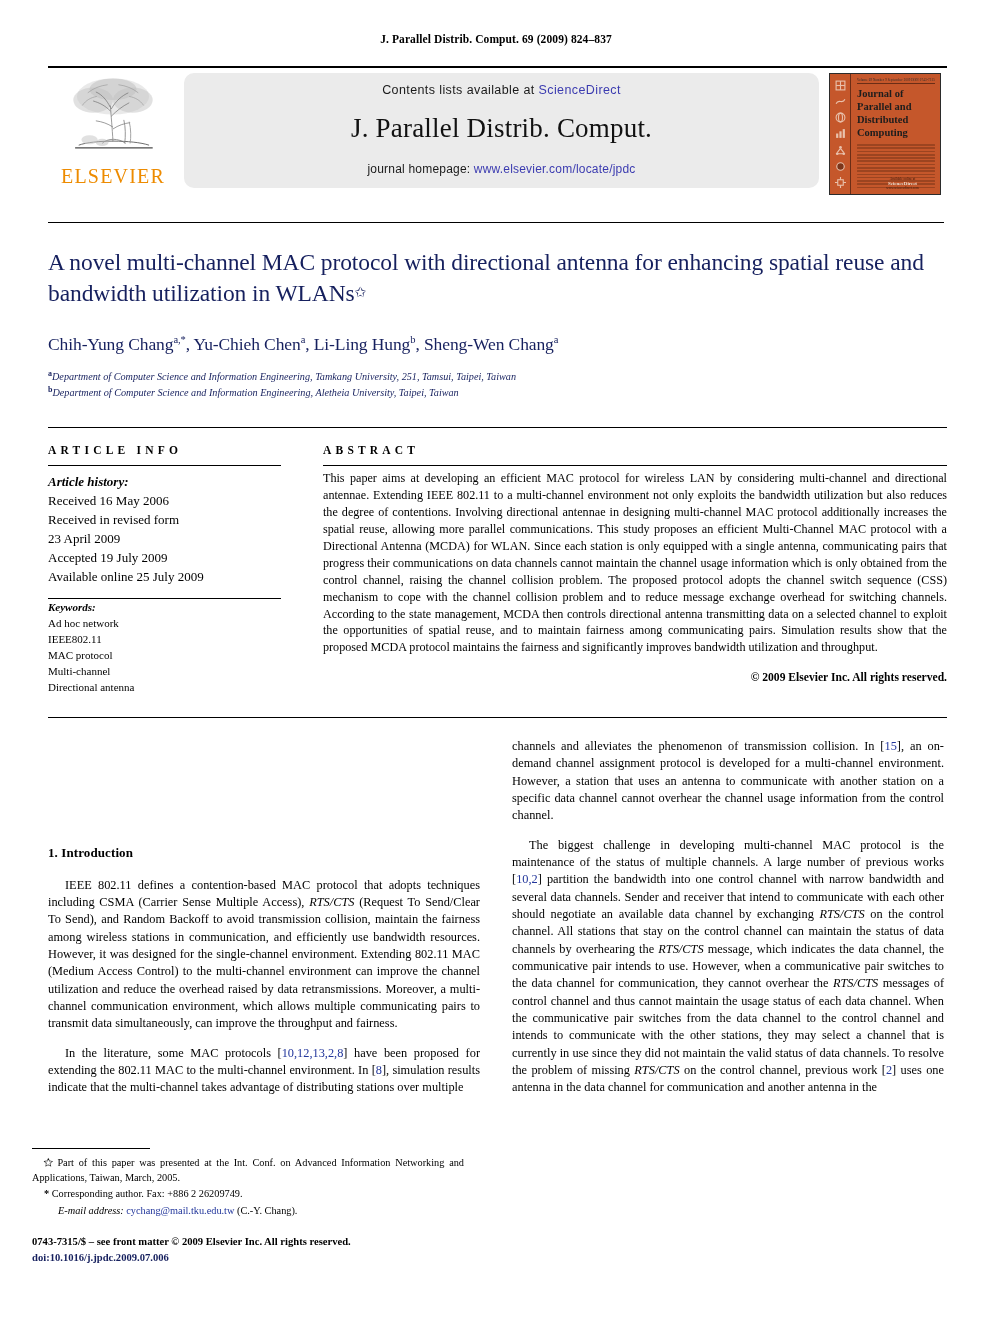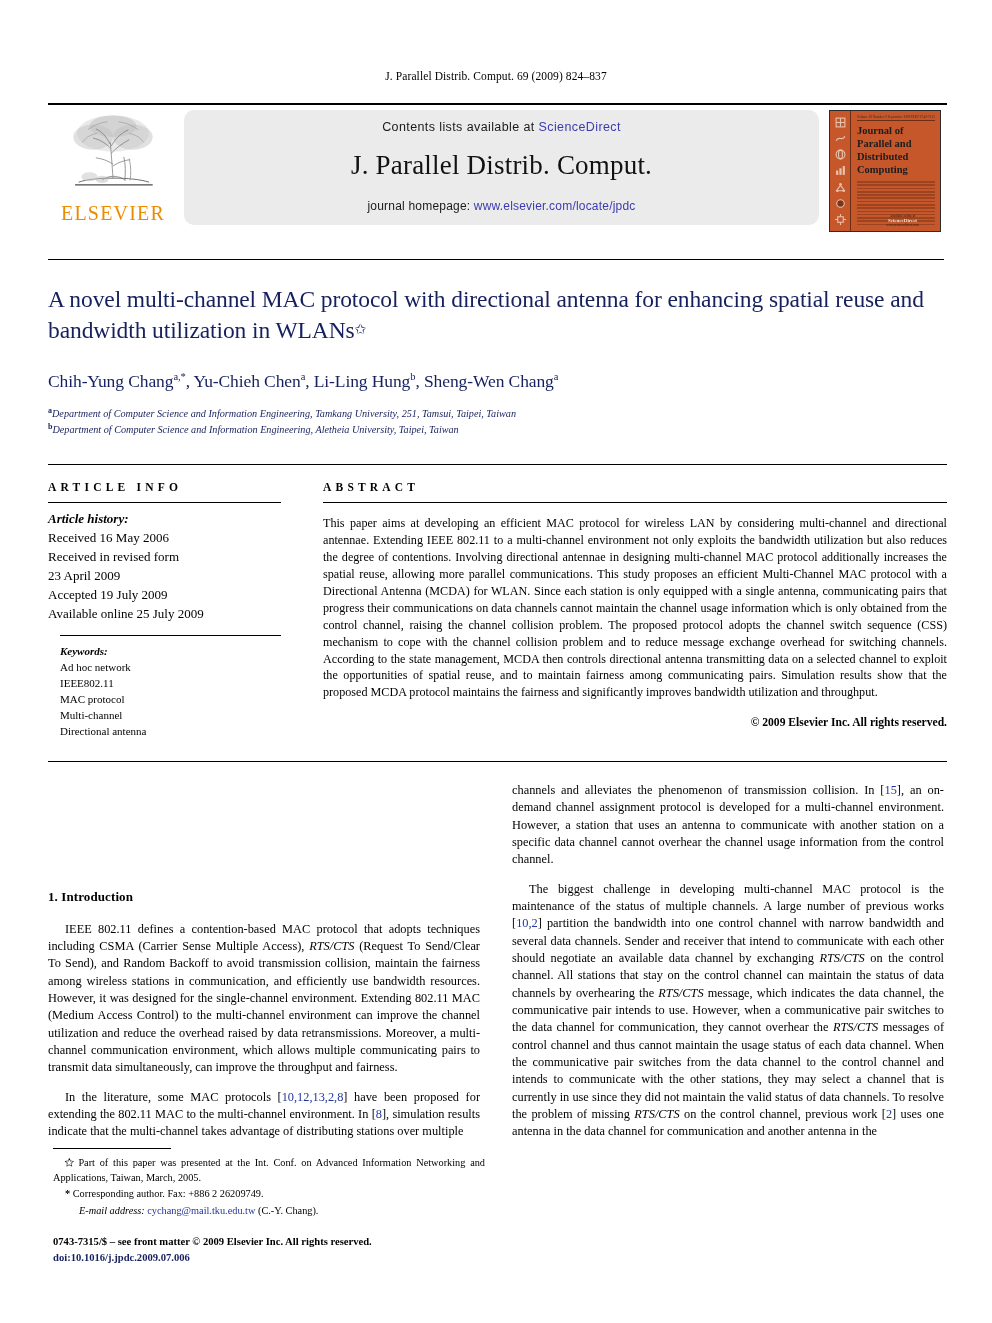--- a/index.html
+++ b/index.html
@@ -13,23 +13,23 @@
     position: relative;
     overflow: hidden;
   }
 
   .page { position: relative; width: 992px; height: 1323px; padding: 0; }
 
   
   .running-head {
     text-align: center;
     font-size: 11.5px;
-    font-weight: normal;
+    font-weight: bold;
     letter-spacing: .1px;
-    padding-top: 70px;
+    padding-top: 33px;
   }
 
   
   .masthead {
     margin: 21px 45px 0 48px;
     border-top: 2.5px solid #000;
     display: flex;
     align-items: stretch;
     height: 122px;
     padding-top: 5px;
@@ -165,27 +165,27 @@
   .sec-head {
     font-family: "Liberation Serif", serif;
     font-weight: bold;
     font-size: 11.5px;
     letter-spacing: 4.2px;
     margin: 0 0 9px 0;
   }
   .rule-strong { border-top: 1.6px solid #000; }
   .info-block { padding-top: 7px; font-size: 13px; line-height: 1.46; }
   .info-block .lbl { font-style: italic; font-weight: bold; }
-  .kw-block { margin-top: 11px; border-top: 1.6px solid #000; padding-top: 7px;
-              font-size: 11px; line-height: 1.46; margin-left: 12px; }
+  .kw-block { margin-top: 11px; border-top: 1.6px solid #000; padding-top: 0;
+              font-size: 11px; line-height: 1.46; }
   .kw-block .lbl { font-style: italic; font-weight: bold; }
 
   .abs-body {
     border-top: 1.6px solid #000;
-    padding-top: 12px;
+    padding-top: 4px;
     font-size: 12.15px;
     line-height: 1.395;
     text-align: justify;
   }
   .abs-body p { margin: 0; }
   .copyline {
     text-align: right;
     font-size: 11.6px;
     margin-top: 14px;
     font-weight: 600;
@@ -211,21 +211,21 @@
     text-align: justify;
     text-indent: 17px;
   }
   .col p + p { margin-top: 12px; }
   .ref { color: #21359b; }
   em { font-style: italic; }
 
   
   .footnotes {
     position: absolute;
-    left: 53px;
+    left: 32px;
     top: 1148px;
     width: 432px;
   }
   .fn-rule { width: 118px; border-top: 1px solid #000; margin-bottom: 7px; }
   .fn {
     font-size: 10.3px; line-height: 1.42; text-align: justify; margin: 0 0 2px 0;
     text-indent: 12px;
   }
   .fn .mark { font-weight: bold; }
   .fn.email { text-indent: 26px; }

